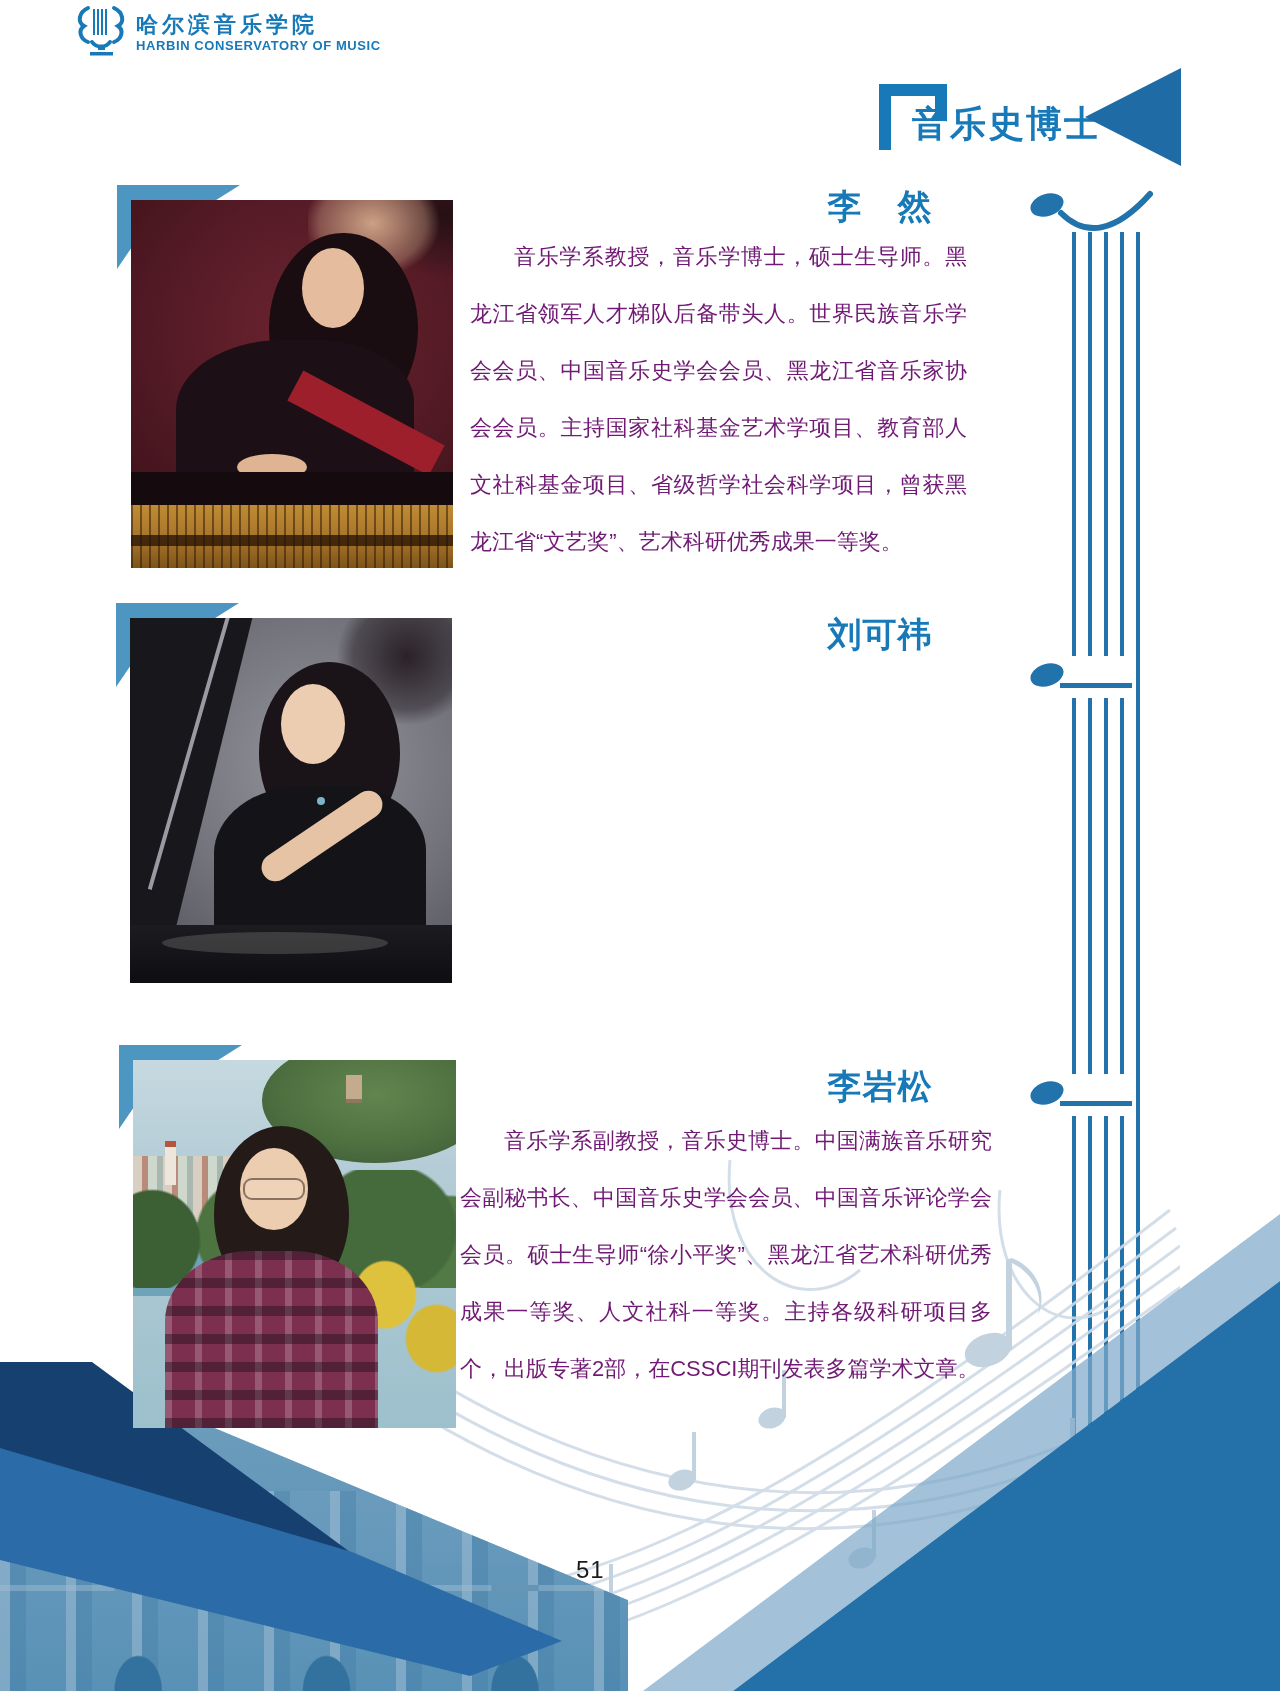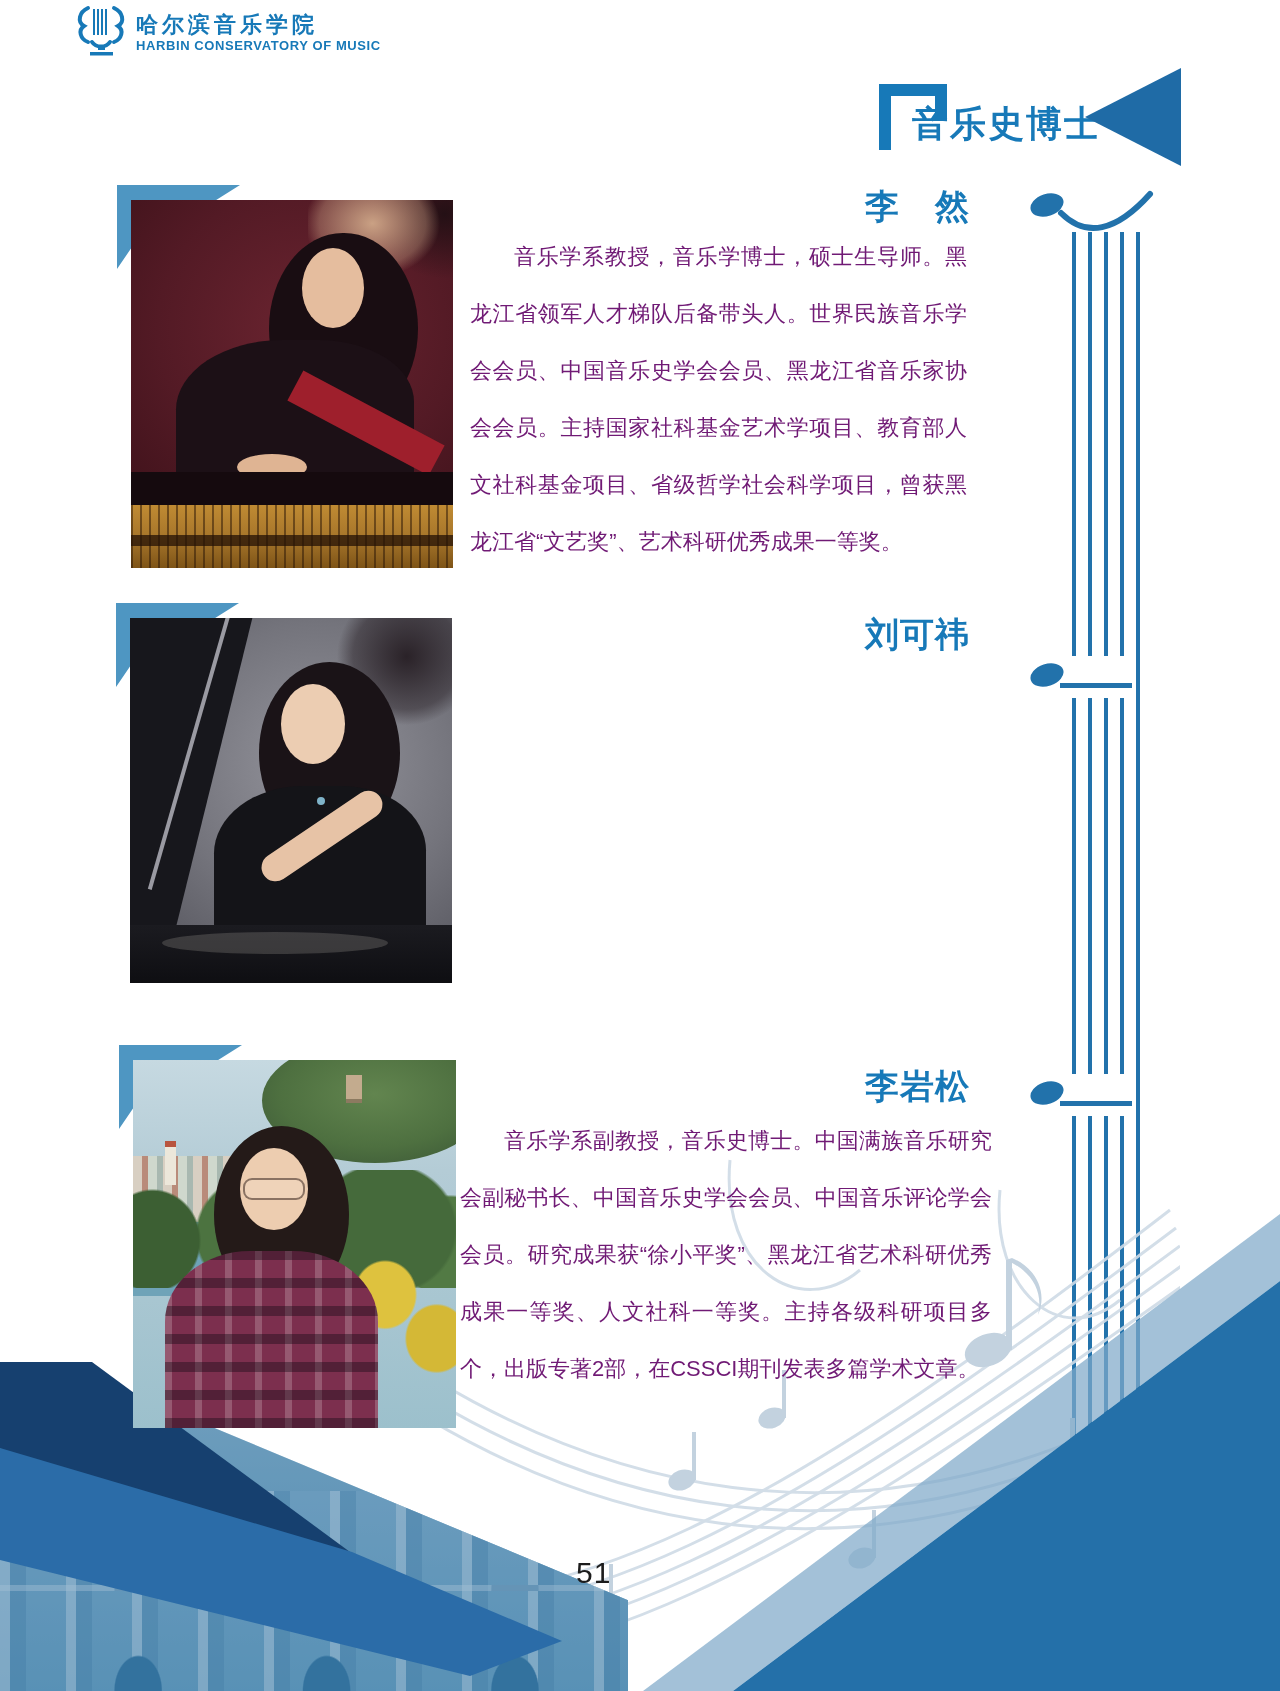--- a/index.html
+++ b/index.html
@@ -20,21 +20,21 @@
 
   
   .staff{z-index:4;}
   .staff-line{position:absolute;width:4px;background:#2272ab;}
   .note-gap{position:absolute;background:#ffffff;}
   .note{position:absolute;}
 
   
   .photo{z-index:6;overflow:hidden;}
   .flag{z-index:6;}
-  .p-name{font-size:34px;font-weight:700;color:#1779b8;text-align:right;z-index:6;letter-spacing:1px;}
+  .p-name{font-size:34px;font-weight:700;color:#1779b8;text-align:center;z-index:6;letter-spacing:1px;}
   .p-bio{font-size:22px;line-height:57px;color:#701a75;text-align:justify;text-indent:2em;z-index:6;
          font-weight:400;}
 
   
   .ph1-bg{inset:0;background:radial-gradient(85% 70% at 55% 35%,#6b2430 0%,#531a25 55%,#3c1119 100%);}
   .ph1-refl{left:55%;top:-4%;width:50%;height:26%;
             background:radial-gradient(60% 80% at 40% 40%,#caa184 0%,rgba(202,161,132,.4) 55%,transparent 70%),
                        radial-gradient(60% 90% at 85% 30%,#241015 0%,transparent 75%);}
   .ph1-hair{left:43%;top:9%;width:46%;height:52%;border-radius:50%;background:#190d12;}
   .ph1-face{left:53%;top:13%;width:62px;height:80px;border-radius:50%;background:#e5bd9e;}
@@ -106,21 +106,21 @@
                 radial-gradient(42px 62px at 82% 100%,#3f7ba3 0 55%,transparent 58%);}
   .cp-tint{inset:0;background:rgba(36,102,152,.42);}
   .navy-stripe{left:0;top:1360px;width:360px;height:235px;background:#16406f;z-index:3;
      clip-path:polygon(0px 2px,92px 2px,350px 192px,240px 228px,0px 88px);}
   .blue-stripe{left:0;top:1445px;width:570px;height:246px;background:#2b6ca8;z-index:3;
      clip-path:polygon(0px 3px,352px 107px,562px 196px,470px 231px,0px 115px);}
   .light-band{left:0;top:1214px;width:1280px;height:477px;background:rgba(127,169,201,.72);z-index:3;
      clip-path:polygon(643px 477px,1280px 0px,1280px 67px,733px 477px);}
   .corner-triangle{left:733px;top:1281px;width:547px;height:410px;background:#2470a9;z-index:5;
      clip-path:polygon(0 100%,100% 0,100% 100%);}
-  .page-number{left:576px;top:1556px;font-size:30px;color:#1c1c1c;z-index:6;letter-spacing:1px;}
+  .page-number{left:576px;top:1556px;font-size:24px;color:#1c1c1c;z-index:6;letter-spacing:1px;}
 </style>
 </head>
 <body>
 
 <div class="page">
 
   <svg class="abs logo" width="54" height="52" viewBox="0 0 54 52">
     <g stroke="#1779b8" fill="none" stroke-width="4" stroke-linecap="round">
       <path d="M14,3 C5,7 3,17 10,21 C4,25 6,34 14,37"></path>
       <path d="M40,3 C49,7 51,17 44,21 C50,25 48,34 40,37"></path>
@@ -216,21 +216,21 @@
     <div class="abs ph3-tower"></div>
     <div class="abs ph3-sea"></div>
     <div class="abs ph3-trees"></div>
     <div class="abs ph3-flowers"></div>
     <div class="abs ph3-hair"></div>
     <div class="abs ph3-face"></div>
     <div class="abs ph3-glasses"></div>
     <div class="abs ph3-shirt"></div>
   </div>
   <div class="abs p-name" style="left:790px;top:1064px;width:180px;">李岩松</div>
-  <div class="abs p-bio" style="left:460px;top:1112px;width:532px;">音乐学系副教授，音乐史博士。中国满族音乐研究会副秘书长、中国音乐史学会会员、中国音乐评论学会会员。研究成果获“徐小平奖”、黑龙江省艺术科研优秀成果一等奖、人文社科一等奖。主持各级科研项目多个，出版专著2部，在CSSCI期刊发表多篇学术文章。</div>
+  <div class="abs p-bio" style="left:460px;top:1112px;width:532px;">音乐学系副教授，音乐史博士。中国满族音乐研究会副秘书长、中国音乐史学会会员、中国音乐评论学会会员。硕士生导师“徐小平奖”、黑龙江省艺术科研优秀成果一等奖、人文社科一等奖。主持各级科研项目多个，出版专著2部，在CSSCI期刊发表多篇学术文章。</div>
 
   <svg class="abs swirl" width="880" height="541" viewBox="0 0 880 541">
     <g stroke="#cfdbe6" stroke-width="3" fill="none" opacity="0.9">
       <path d="M-10,420 C230,520 520,330 870,60"></path>
       <path d="M-10,436 C230,536 520,346 876,78"></path>
       <path d="M-10,452 C230,552 520,362 880,96"></path>
       <path d="M-10,468 C230,568 520,378 884,114"></path>
       <path d="M-10,484 C230,584 520,394 888,132"></path>
       <path d="M60,180 C280,340 560,420 880,240"></path>
       <path d="M54,198 C274,358 554,438 880,258"></path>

